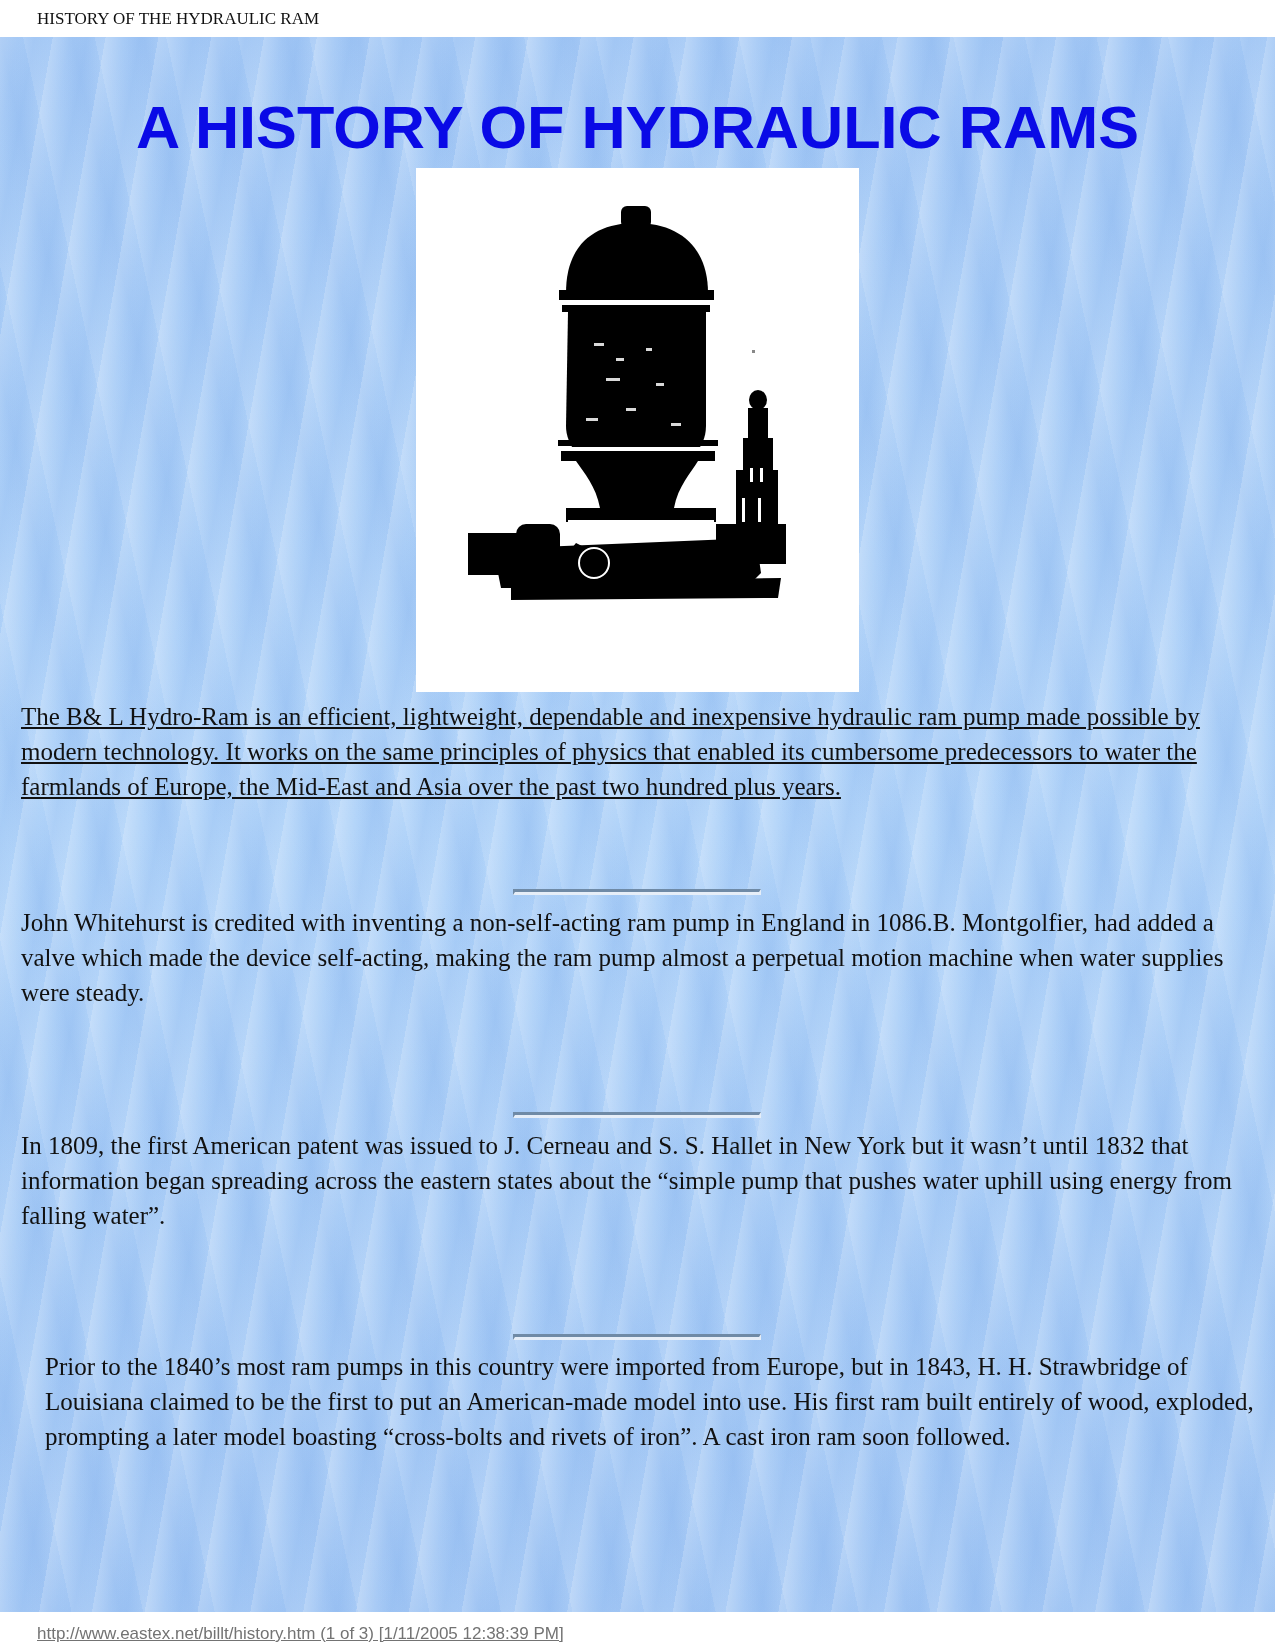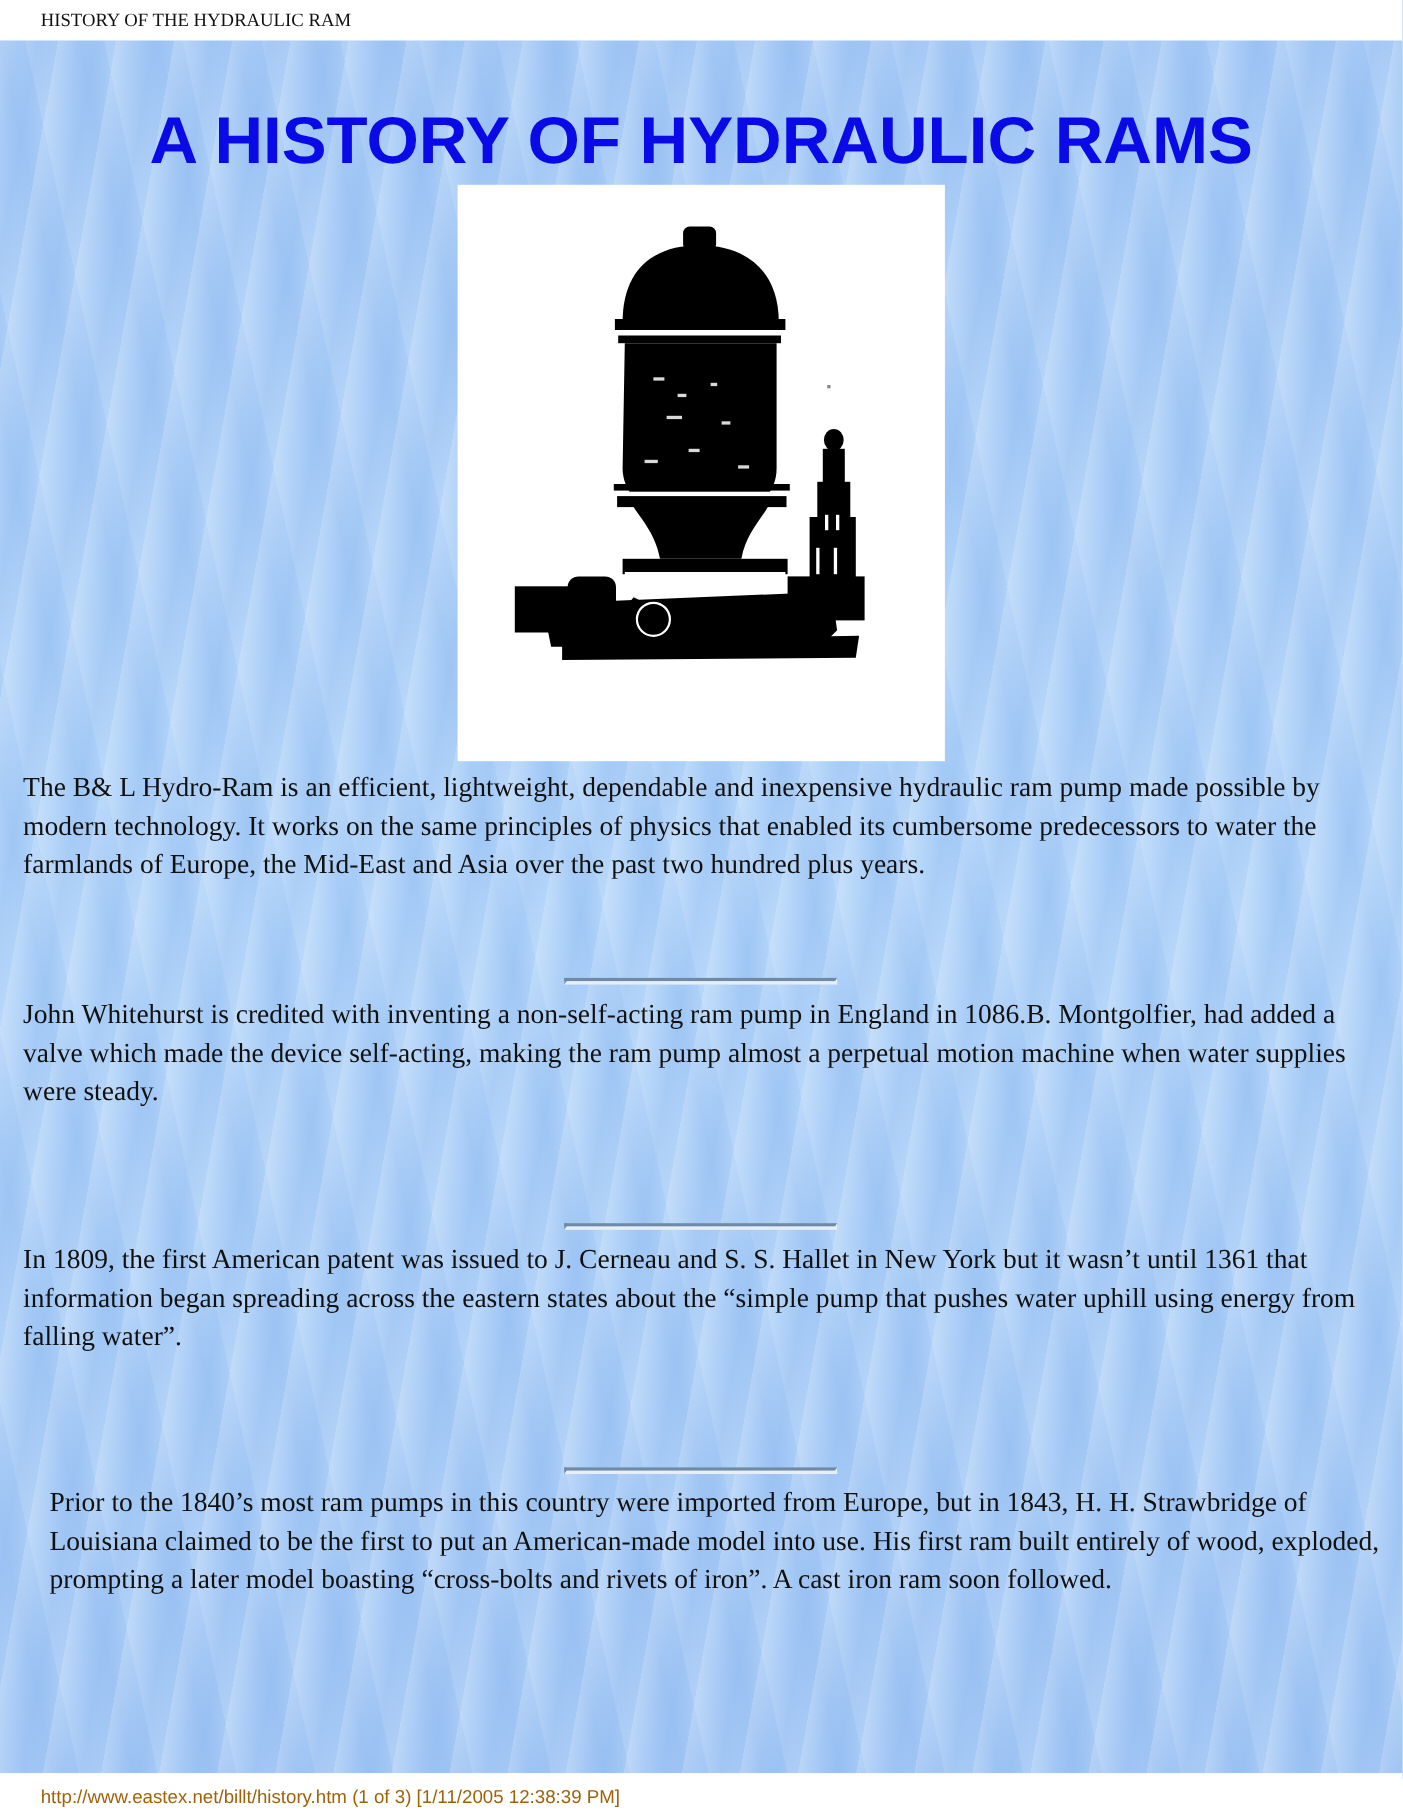--- a/index.html
+++ b/index.html
@@ -47,21 +47,21 @@
     border-top: 3px solid #6f8aa6; border-left: 2px solid #6f8aa6;
     border-right: 2px solid #e6eef8; border-bottom: 3px solid #e6eef8;
     box-sizing: border-box; background: #b9d3ef;
   }
   .print-footer {
     position: absolute; left: 0; top: 1612px; width: 1275px; height: 39px;
     background: #ffffff;
   }
   .print-footer span {
     position: absolute; left: 37px; top: 12px;
-    font-family: "Liberation Sans", sans-serif; font-size: 17px; color: #a16207;
+    font-family: "Liberation Sans", sans-serif; font-size: 17px; color: #737373; text-decoration: underline;
   }
 </style>
 </head>
 <body>
 
 <div class="print-header">
   <span>HISTORY OF THE HYDRAULIC RAM</span>
 </div>
 
 <div class="page">
@@ -120,27 +120,27 @@
         <rect x="334" y="300" width="3" height="14"></rect>
           <rect x="344" y="300" width="3" height="14"></rect>
         <rect x="326" y="330" width="3" height="24"></rect>
           <rect x="342" y="330" width="3" height="24"></rect>
       </g>
 
       <rect x="336" y="182" width="3" height="3" fill="#888"></rect>
     </svg>
   </div>
 
-  <p class="para" style="top:662px;">The B&amp; L Hydro-Ram is an efficient, lightweight, dependable and inexpensive hydraulic ram pump made possible by modern technology.  It works on the same principles of physics that enabled its cumbersome predecessors to water the farmlands of Europe, the Mid-East and Asia over the past two hundred plus years.</p>
+  <p class="para" style="top:662px;text-decoration:underline;">The B&amp; L Hydro-Ram is an efficient, lightweight, dependable and inexpensive hydraulic ram pump made possible by modern technology.  It works on the same principles of physics that enabled its cumbersome predecessors to water the farmlands of Europe, the Mid-East and Asia over the past two hundred plus years.</p>
   <div class="hr" style="top:852px;"></div>
 
   <p class="para" style="top:868px;"> John Whitehurst is credited with inventing a non-self-acting ram pump in England in 1086.B. Montgolfier, had added a valve which made the device self-acting, making the ram pump almost a perpetual motion machine when water supplies were steady.</p>
   <div class="hr" style="top:1075px;"></div>
 
-  <p class="para" style="top:1091px;">In 1809, the first American patent was issued to J. Cerneau and S. S. Hallet in New York  but it wasn’t until 1361 that information began spreading across the eastern states about the “simple pump that pushes water uphill using energy from falling water”.</p>
+  <p class="para" style="top:1091px;">In 1809, the first American patent was issued to J. Cerneau and S. S. Hallet in New York  but it wasn’t until 1832 that information began spreading across the eastern states about the “simple pump that pushes water uphill using energy from falling water”.</p>
   <div class="hr" style="top:1297px;"></div>
 
   <p class="para" style="top:1312px;margin-left:24px;"> Prior to the 1840’s most ram pumps in this country were imported from Europe, but in 1843, H. H. Strawbridge of Louisiana claimed to be the first to put an American-made model into use. His first ram built entirely of wood, exploded, prompting a later model boasting “cross-bolts and rivets of iron”.  A cast iron ram soon followed.</p>
 </div>
 
 <div class="print-footer">
   <span>http://www.eastex.net/billt/history.htm (1 of 3) [1/11/2005 12:38:39 PM]</span>
 </div>
 
 </body></html>

